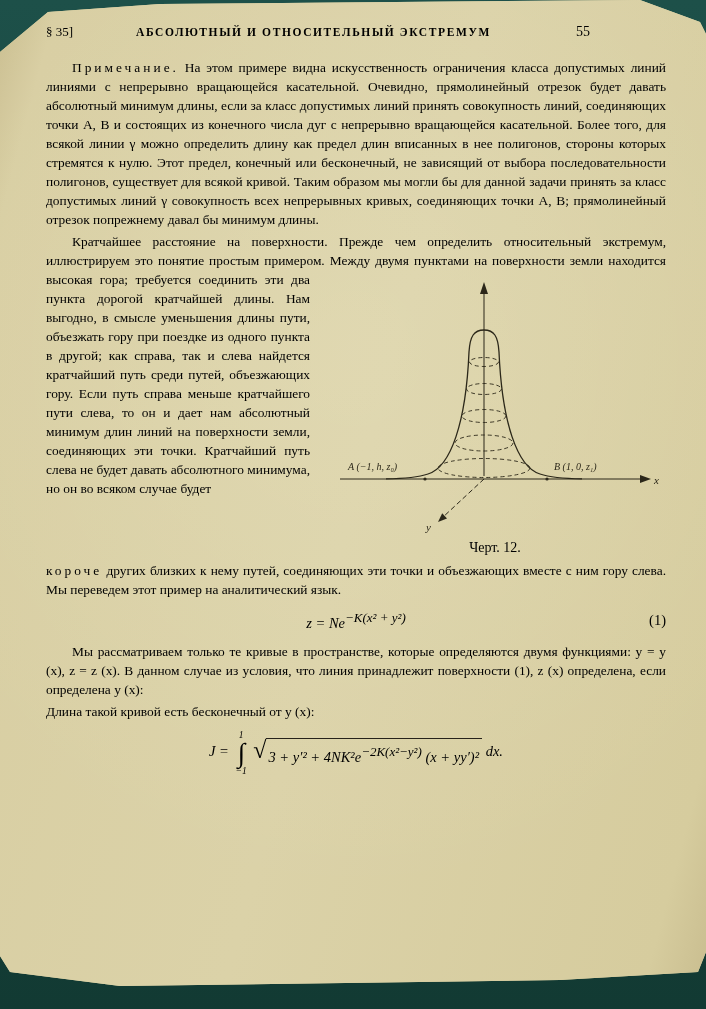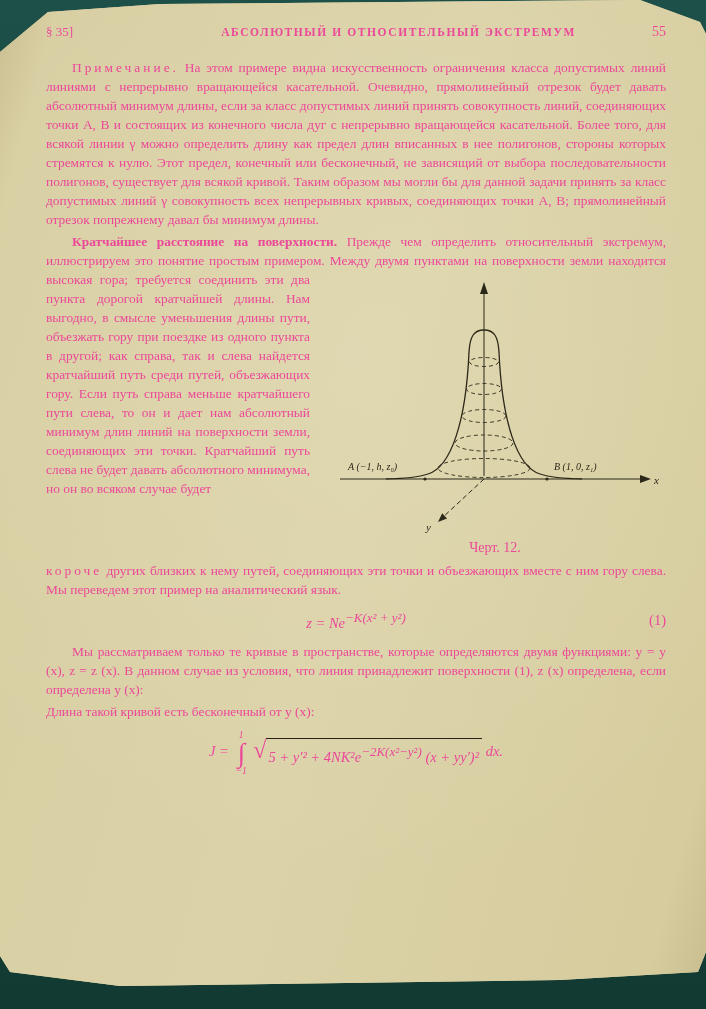--- a/index.html
+++ b/index.html
@@ -13,30 +13,30 @@
     background:
       radial-gradient(120% 90% at 50% 35%, rgba(255,255,235,0.14), rgba(0,0,0,0) 60%),
       linear-gradient(105deg, #c9bd8f 0%, #d8cea2 6%, #dbd2a8 50%, #d6cc9e 93%, #c8bc8e 100%),
       #d6cc9f;
     clip-path: polygon(48px 12px, 160px 4px, 640px 0px, 700px 22px, 706px 34px,
                        706px 952px, 698px 972px, 560px 980px, 120px 986px,
                        10px 972px, 0px 956px, 0px 52px);
   }
   .content {
     position:absolute; left:46px; top:22px; width:620px;
-    color:#ec4899; font-size:13.4px; line-height:19px;
+    color:#000000; font-size:13.4px; line-height:19px;
   }
   .header { display:flex; align-items:baseline; margin-bottom:16px; }
   .hdr-section { width:90px; font-size:13px; }
-  .hdr-title { flex:1; text-align:right; font-size:11.5px; letter-spacing:1.6px; font-weight:bold; }
-  .hdr-page { width:90px; text-align:right; font-size:14px; }
+  .hdr-title { flex:1; text-align:left; font-size:11.5px; letter-spacing:1.6px; font-weight:bold; }
+  .hdr-page { width:90px; text-align:left; font-size:14px; }
   .para { margin:0 0 3px 0; text-align:justify; }
   .indent { text-indent:26px; }
   .sp { letter-spacing:3px; }
-  .bold { font-weight:bold; }
+  .bold { font-weight:normal; }
   .it { font-style:italic; }
   .clear { clear:both;margin-top:43px; }
   .figure-float {
     float:right; width:342px; margin:2px 0 4px 14px;
     text-align:center;
   }
   .figure-float svg { display:block; }
   .fig-caption { font-size:14px; margin-top:2px; }
   .formula-row { display:flex; align-items:center; margin:9px 0; font-style:italic; font-size:14.5px; }
   .f-left { width:34px; }
@@ -124,19 +124,19 @@
     <span class="f-left"></span>
     <span class="f-center">
       <span>J =</span>
       <span class="int-wrap">
         <span class="lim">1</span>
         <span class="int">∫</span>
         <span class="lim">−1</span>
       </span>
       <span class="sqrt">
           <span class="rad-sign">√</span>
-          <span class="radicand"><span>5 + y′² + 4NK²e</span><sup class="exp">−2K(x²−y²)</sup><span> (x + yy′)²</span></span>
+          <span class="radicand"><span>3 + y′² + 4NK²e</span><sup class="exp">−2K(x²−y²)</sup><span> (x + yy′)²</span></span>
         </span><span> dx.</span>
     </span>
     <span class="f-num"></span>
   </div>
 
 </div>
 
 </body></html>

